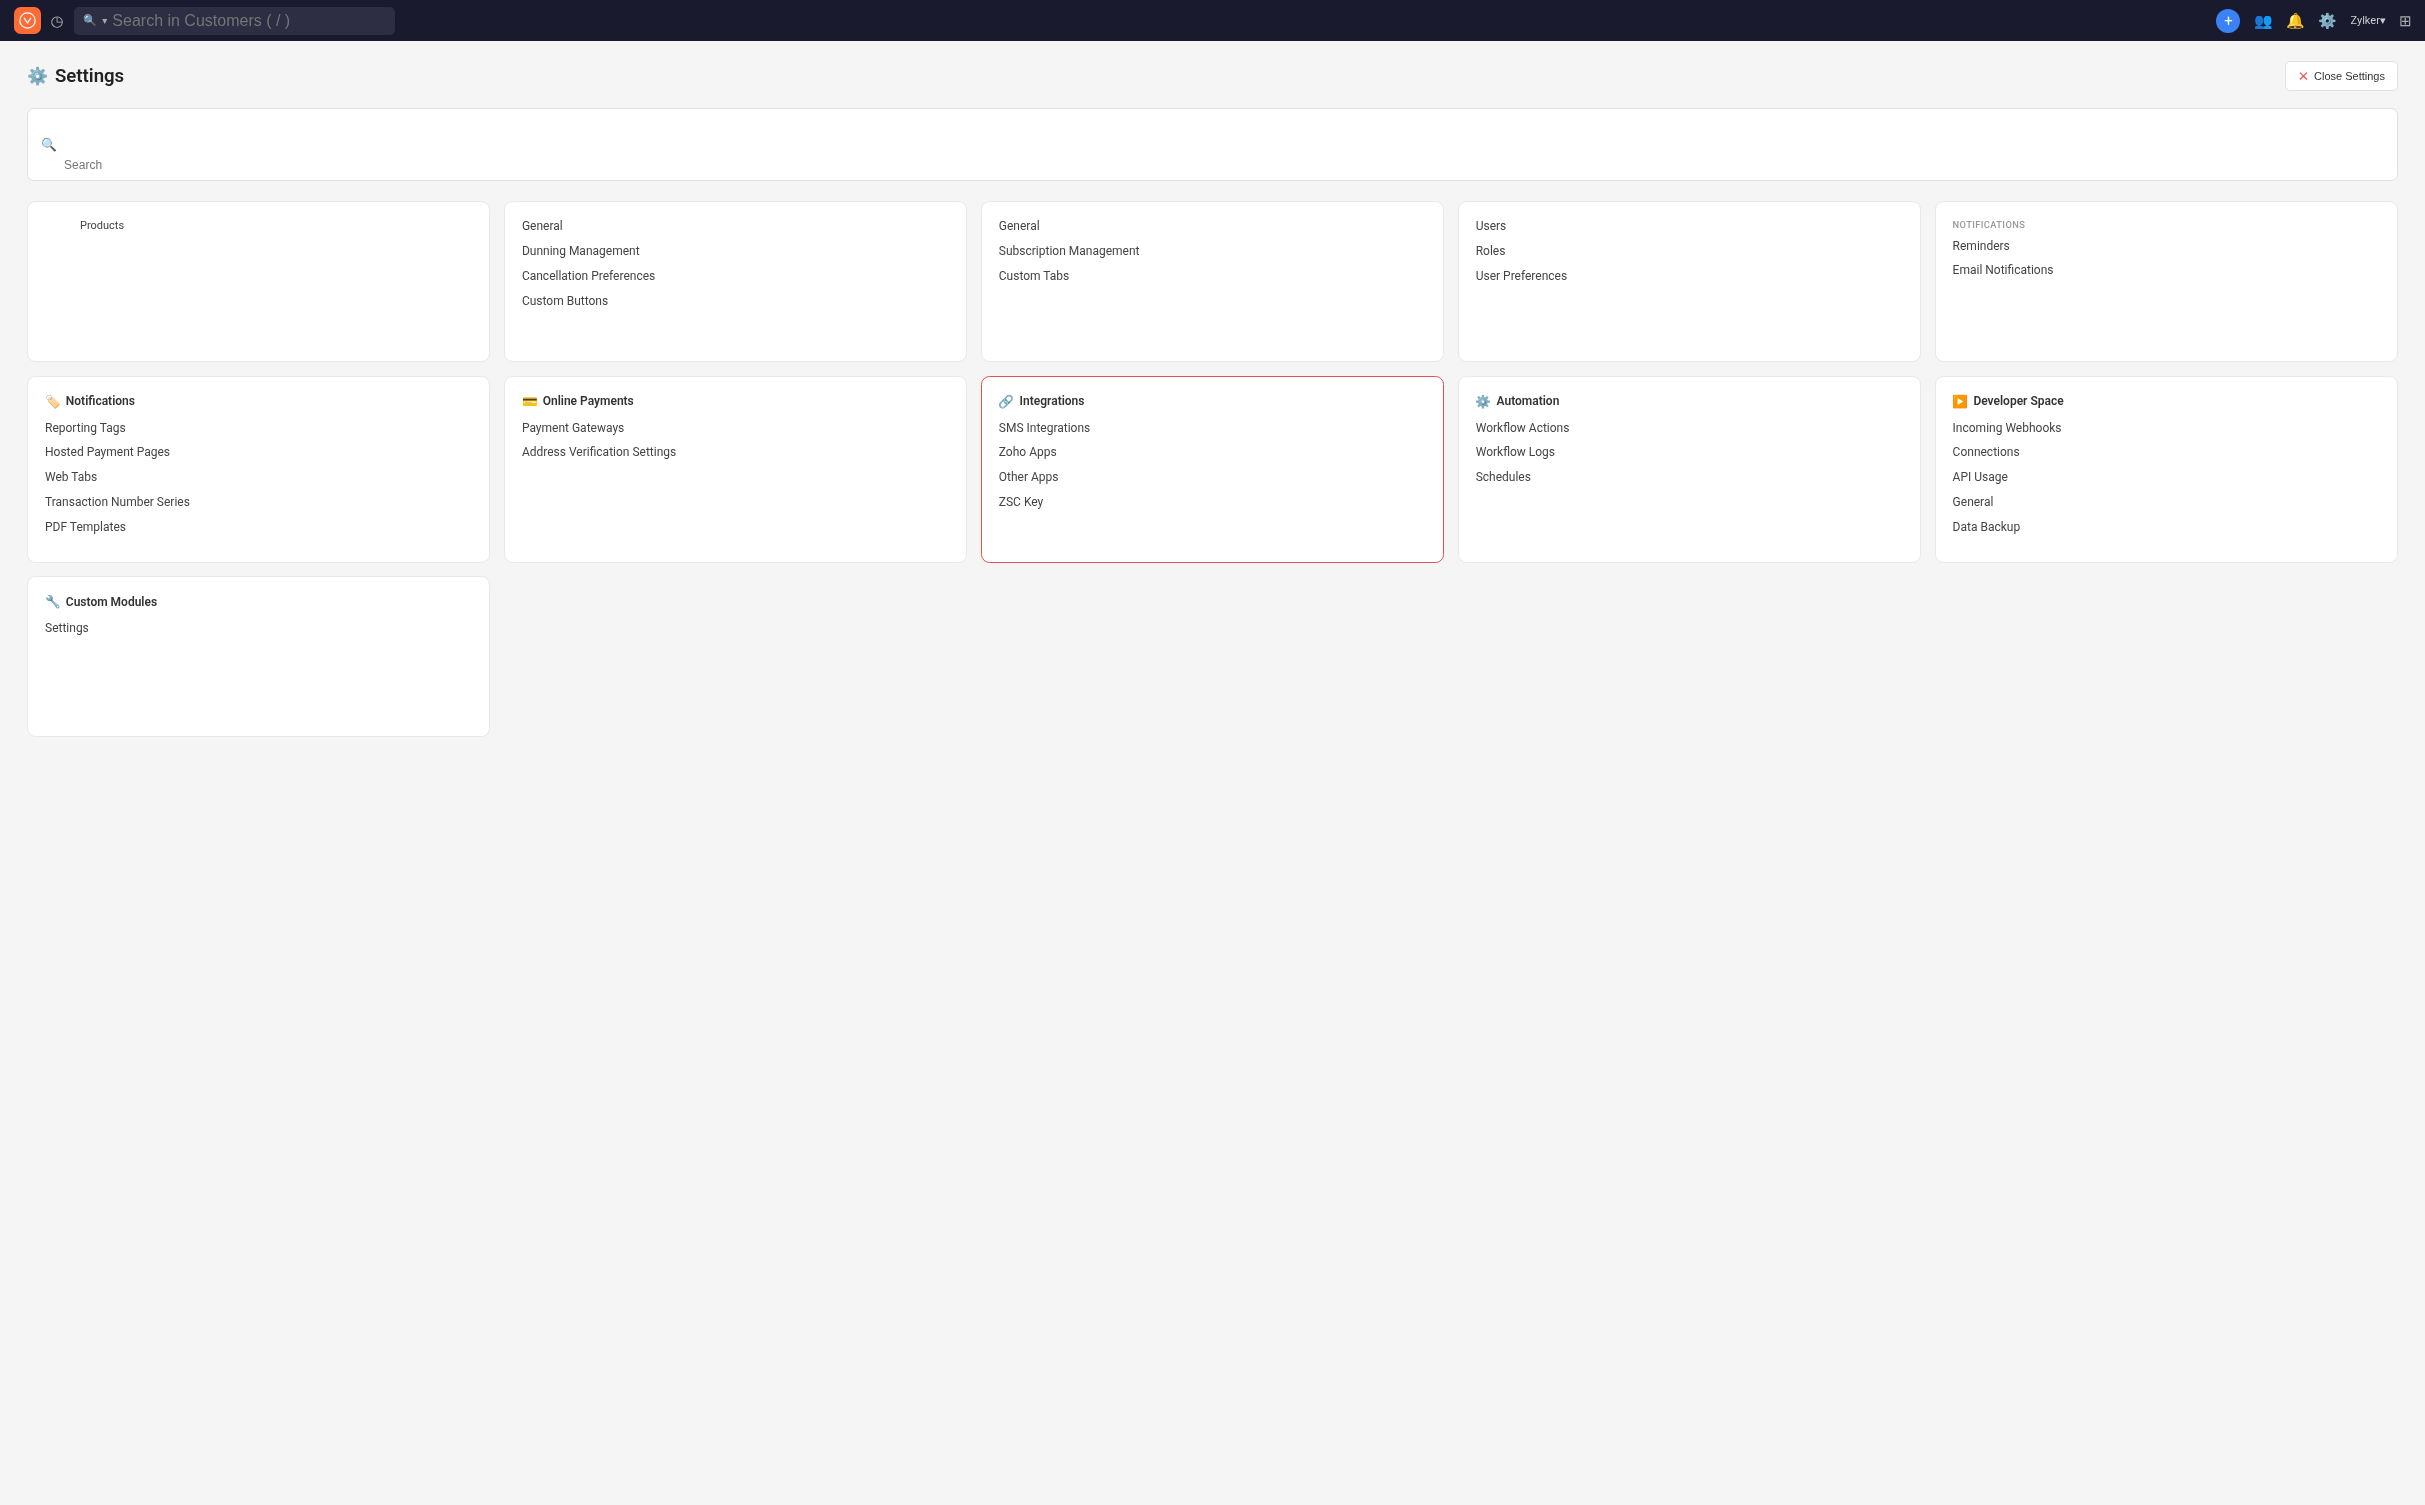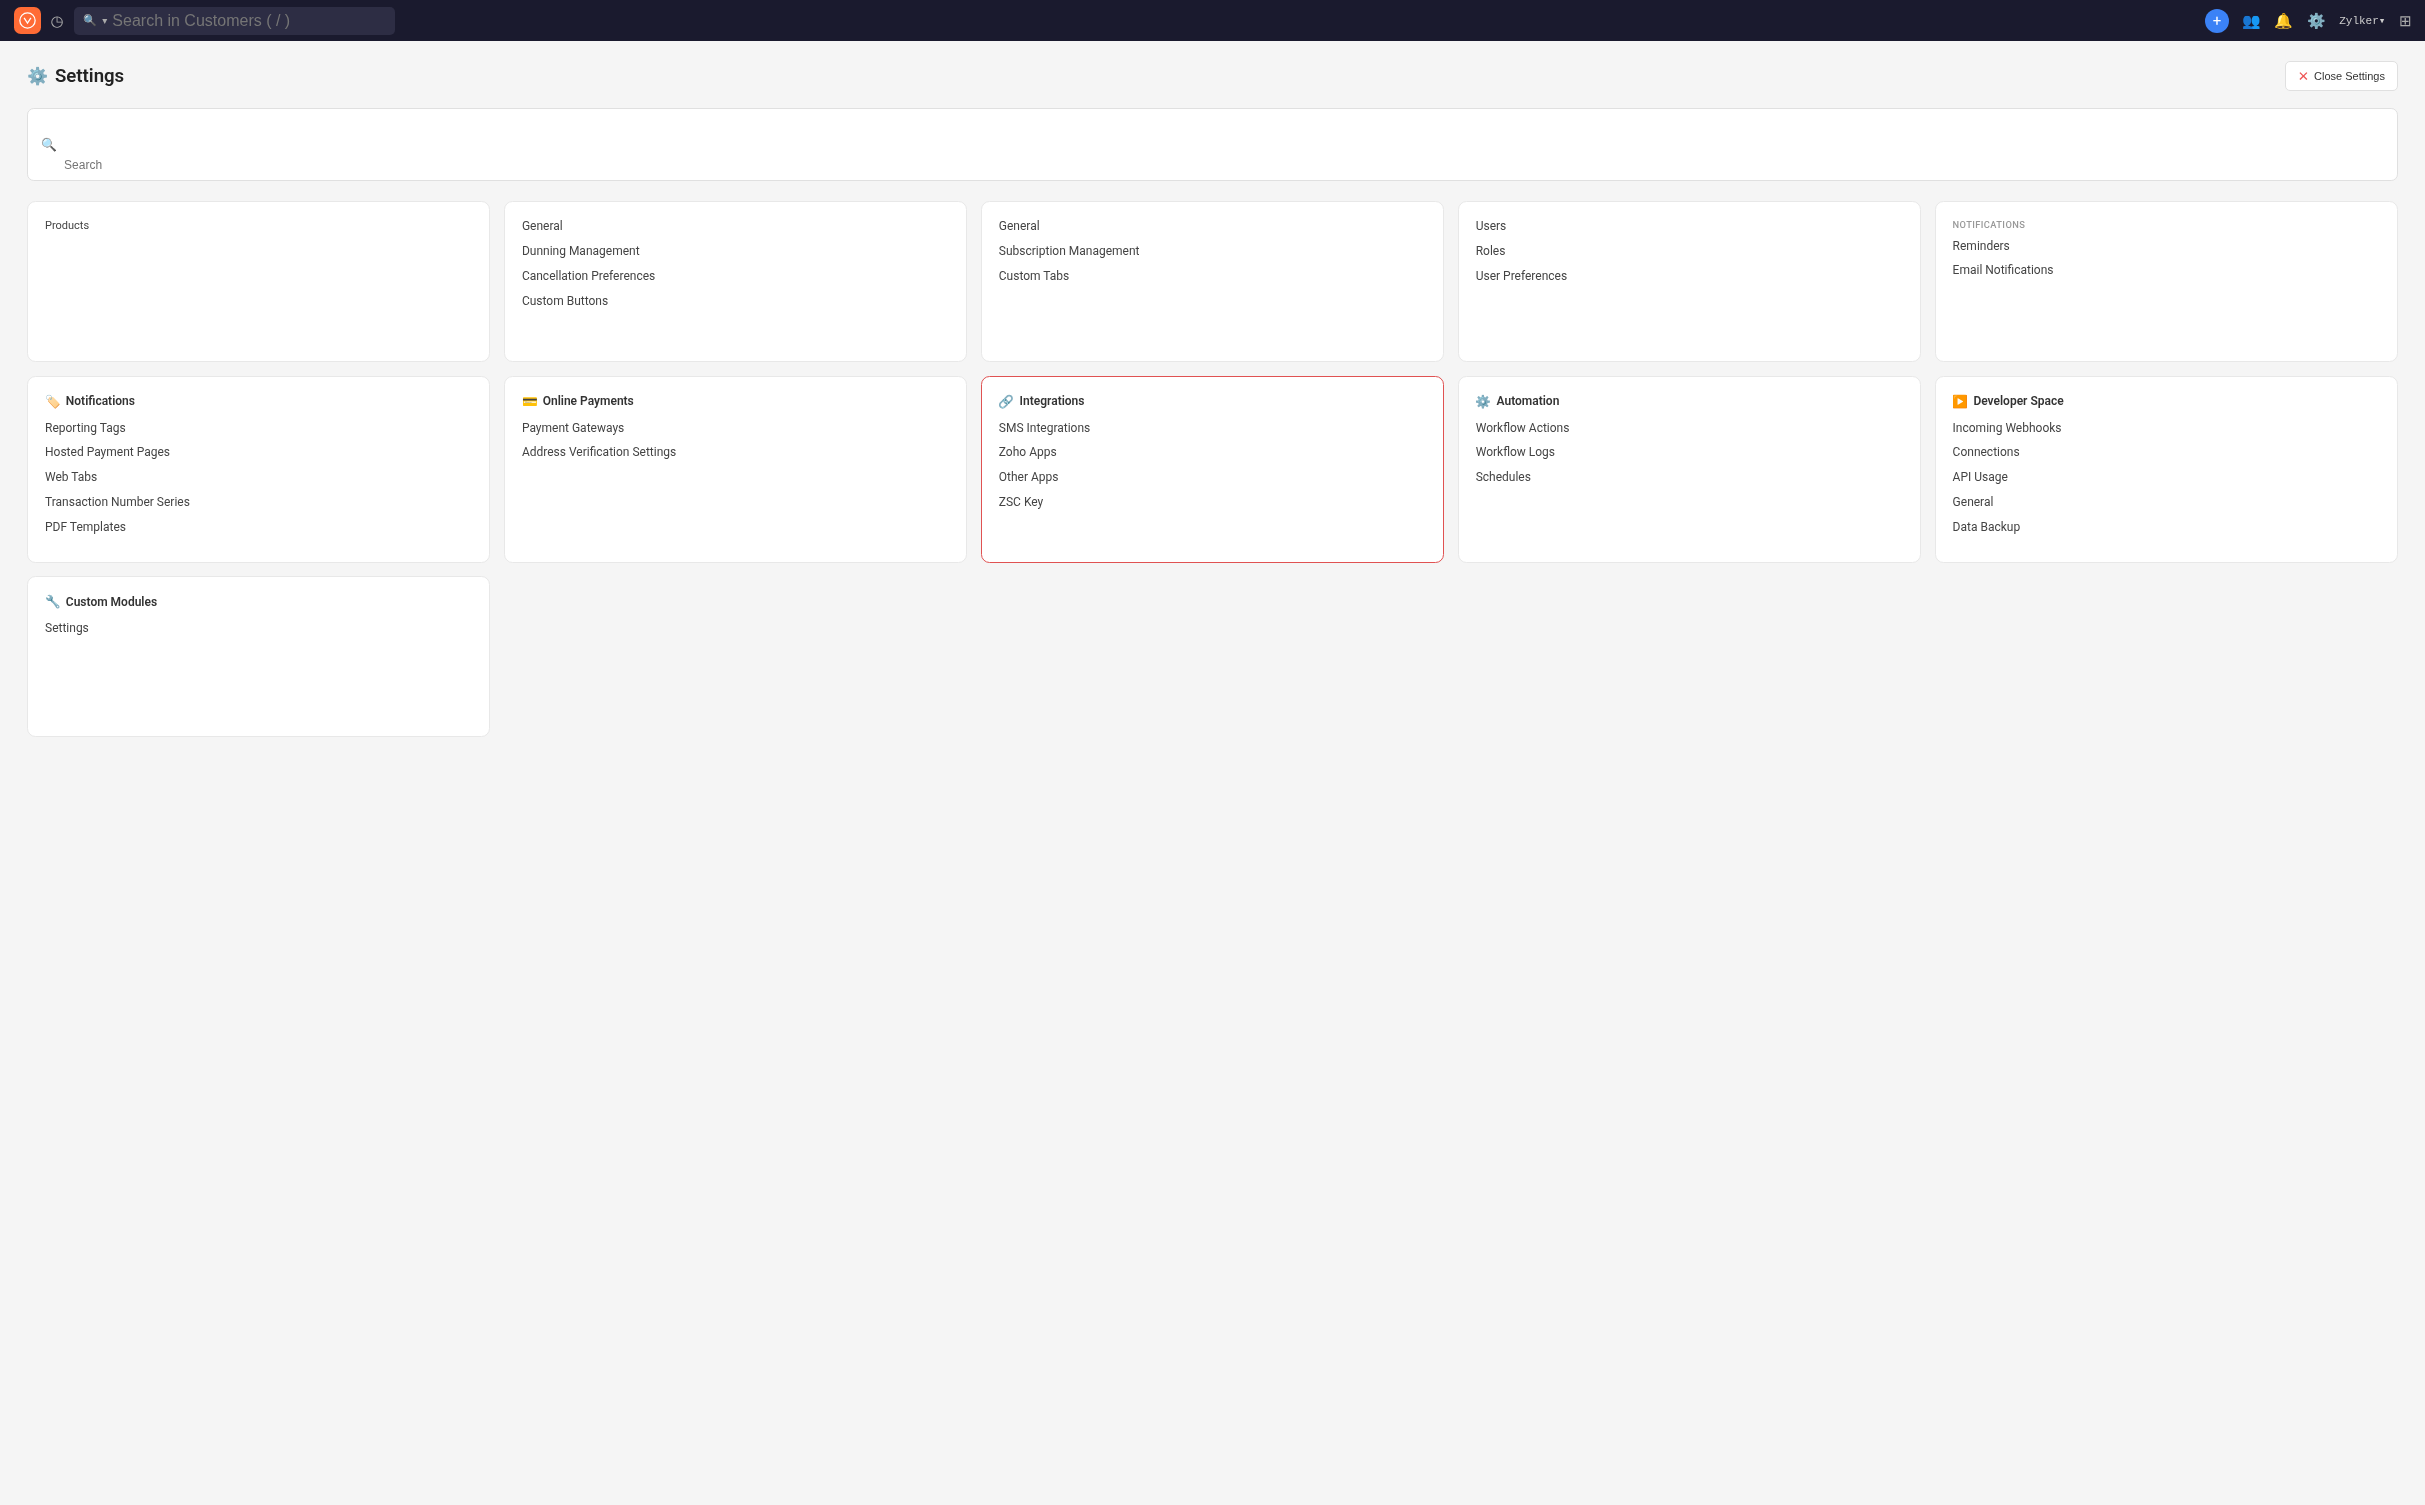--- a/index.html
+++ b/index.html
@@ -49,21 +49,21 @@
       display: flex; align-items: center; gap: 13.5px; margin-left: auto;
     }
     .topnav-plus {
       width: 24px; height: 24px;
       background: #3b82f6;
       border-radius: 50%;
       display: flex; align-items: center; justify-content: center;
       color: white; font-size: 15px; cursor: pointer;
     }
     .topnav-icon { color: #aaa; font-size: 15px; cursor: pointer; }
-    .topnav-org { color: #ccc; font-size: 11px; cursor: pointer; font-family: Liberation Mono, monospace; }
+    .topnav-org { color: #ccc; font-size: 11px; cursor: pointer; }
     .topnav-grid { color: #aaa; font-size: 15px; cursor: pointer; }
 
     
     .main {
       padding: 20px 27px;
       background: #f5f5f5;
       min-height: calc(100vh - 41px);
     }
     .settings-header {
       display: flex;
@@ -194,21 +194,21 @@
   </div>
 
   <div class="settings-search">
     <span class="settings-search-icon">🔍</span>
     <input placeholder="Search" style="">
   </div>
 
   <div class="cards-grid">
 
     <div class="card">
-      <div class="card-item-plain" style="font-size:11px;color:#444;">Products</div>
+      <div class="card-item-plain" style="font-size:11px;color:#444;margin-left:35px;">Products</div>
     </div>
 
     <div class="card">
       <div class="card-item">General</div>
       <div class="card-item">Dunning Management</div>
       <div class="card-item">Cancellation Preferences</div>
       <div class="card-item">Custom Buttons</div>
     </div>
 
     <div class="card">

